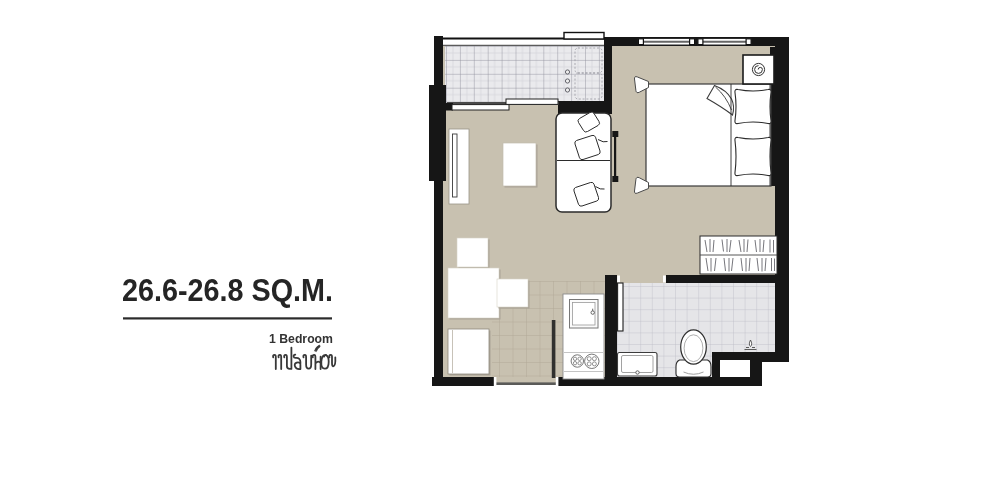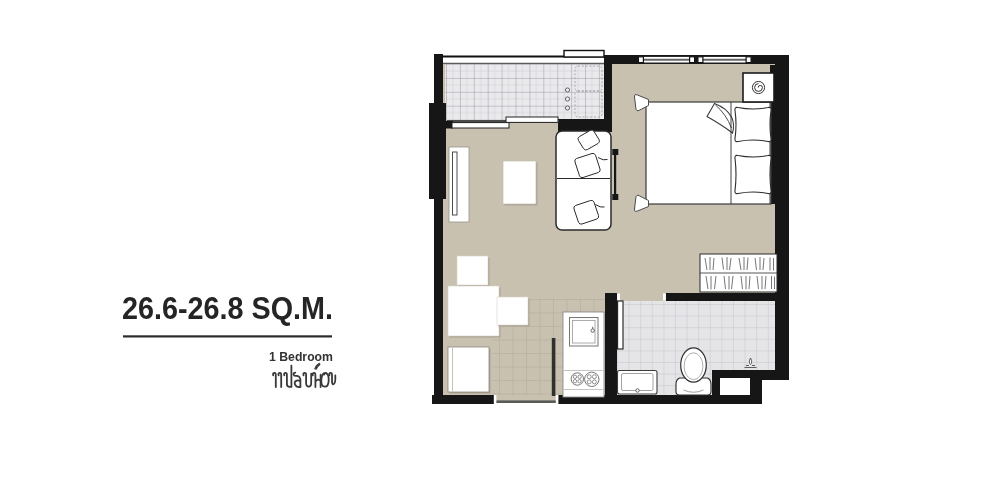--- a/index.html
+++ b/index.html
@@ -1,16 +1,16 @@
 <!DOCTYPE html>
 <html><head>
 <meta charset="utf-8">
 <style>
   html,body{margin:0;padding:0;background:#ffffff;width:1000px;height:500px;overflow:hidden;}
-  .stage{position:relative;width:1000px;height:388px;font-family:"Liberation Sans",sans-serif;margin-top:18px;}
+  .stage{position:relative;width:1000px;height:388px;font-family:"Liberation Sans",sans-serif;}
   svg{position:absolute;left:0;top:0;}
 </style>
 </head>
 <body>
 <div class="stage">
 <svg width="1000" height="500" viewBox="0 0 1000 500">
 <defs>
   <pattern id="balTile" width="13.9" height="13.9" patternUnits="userSpaceOnUse" x="446" y="46">
     <rect width="13.9" height="13.9" fill="#eaeaed"></rect>
     <path d="M6.95,0V13.9M0,6.95H13.9" stroke="#d4d4da" stroke-width="0.7" fill="none"></path>

